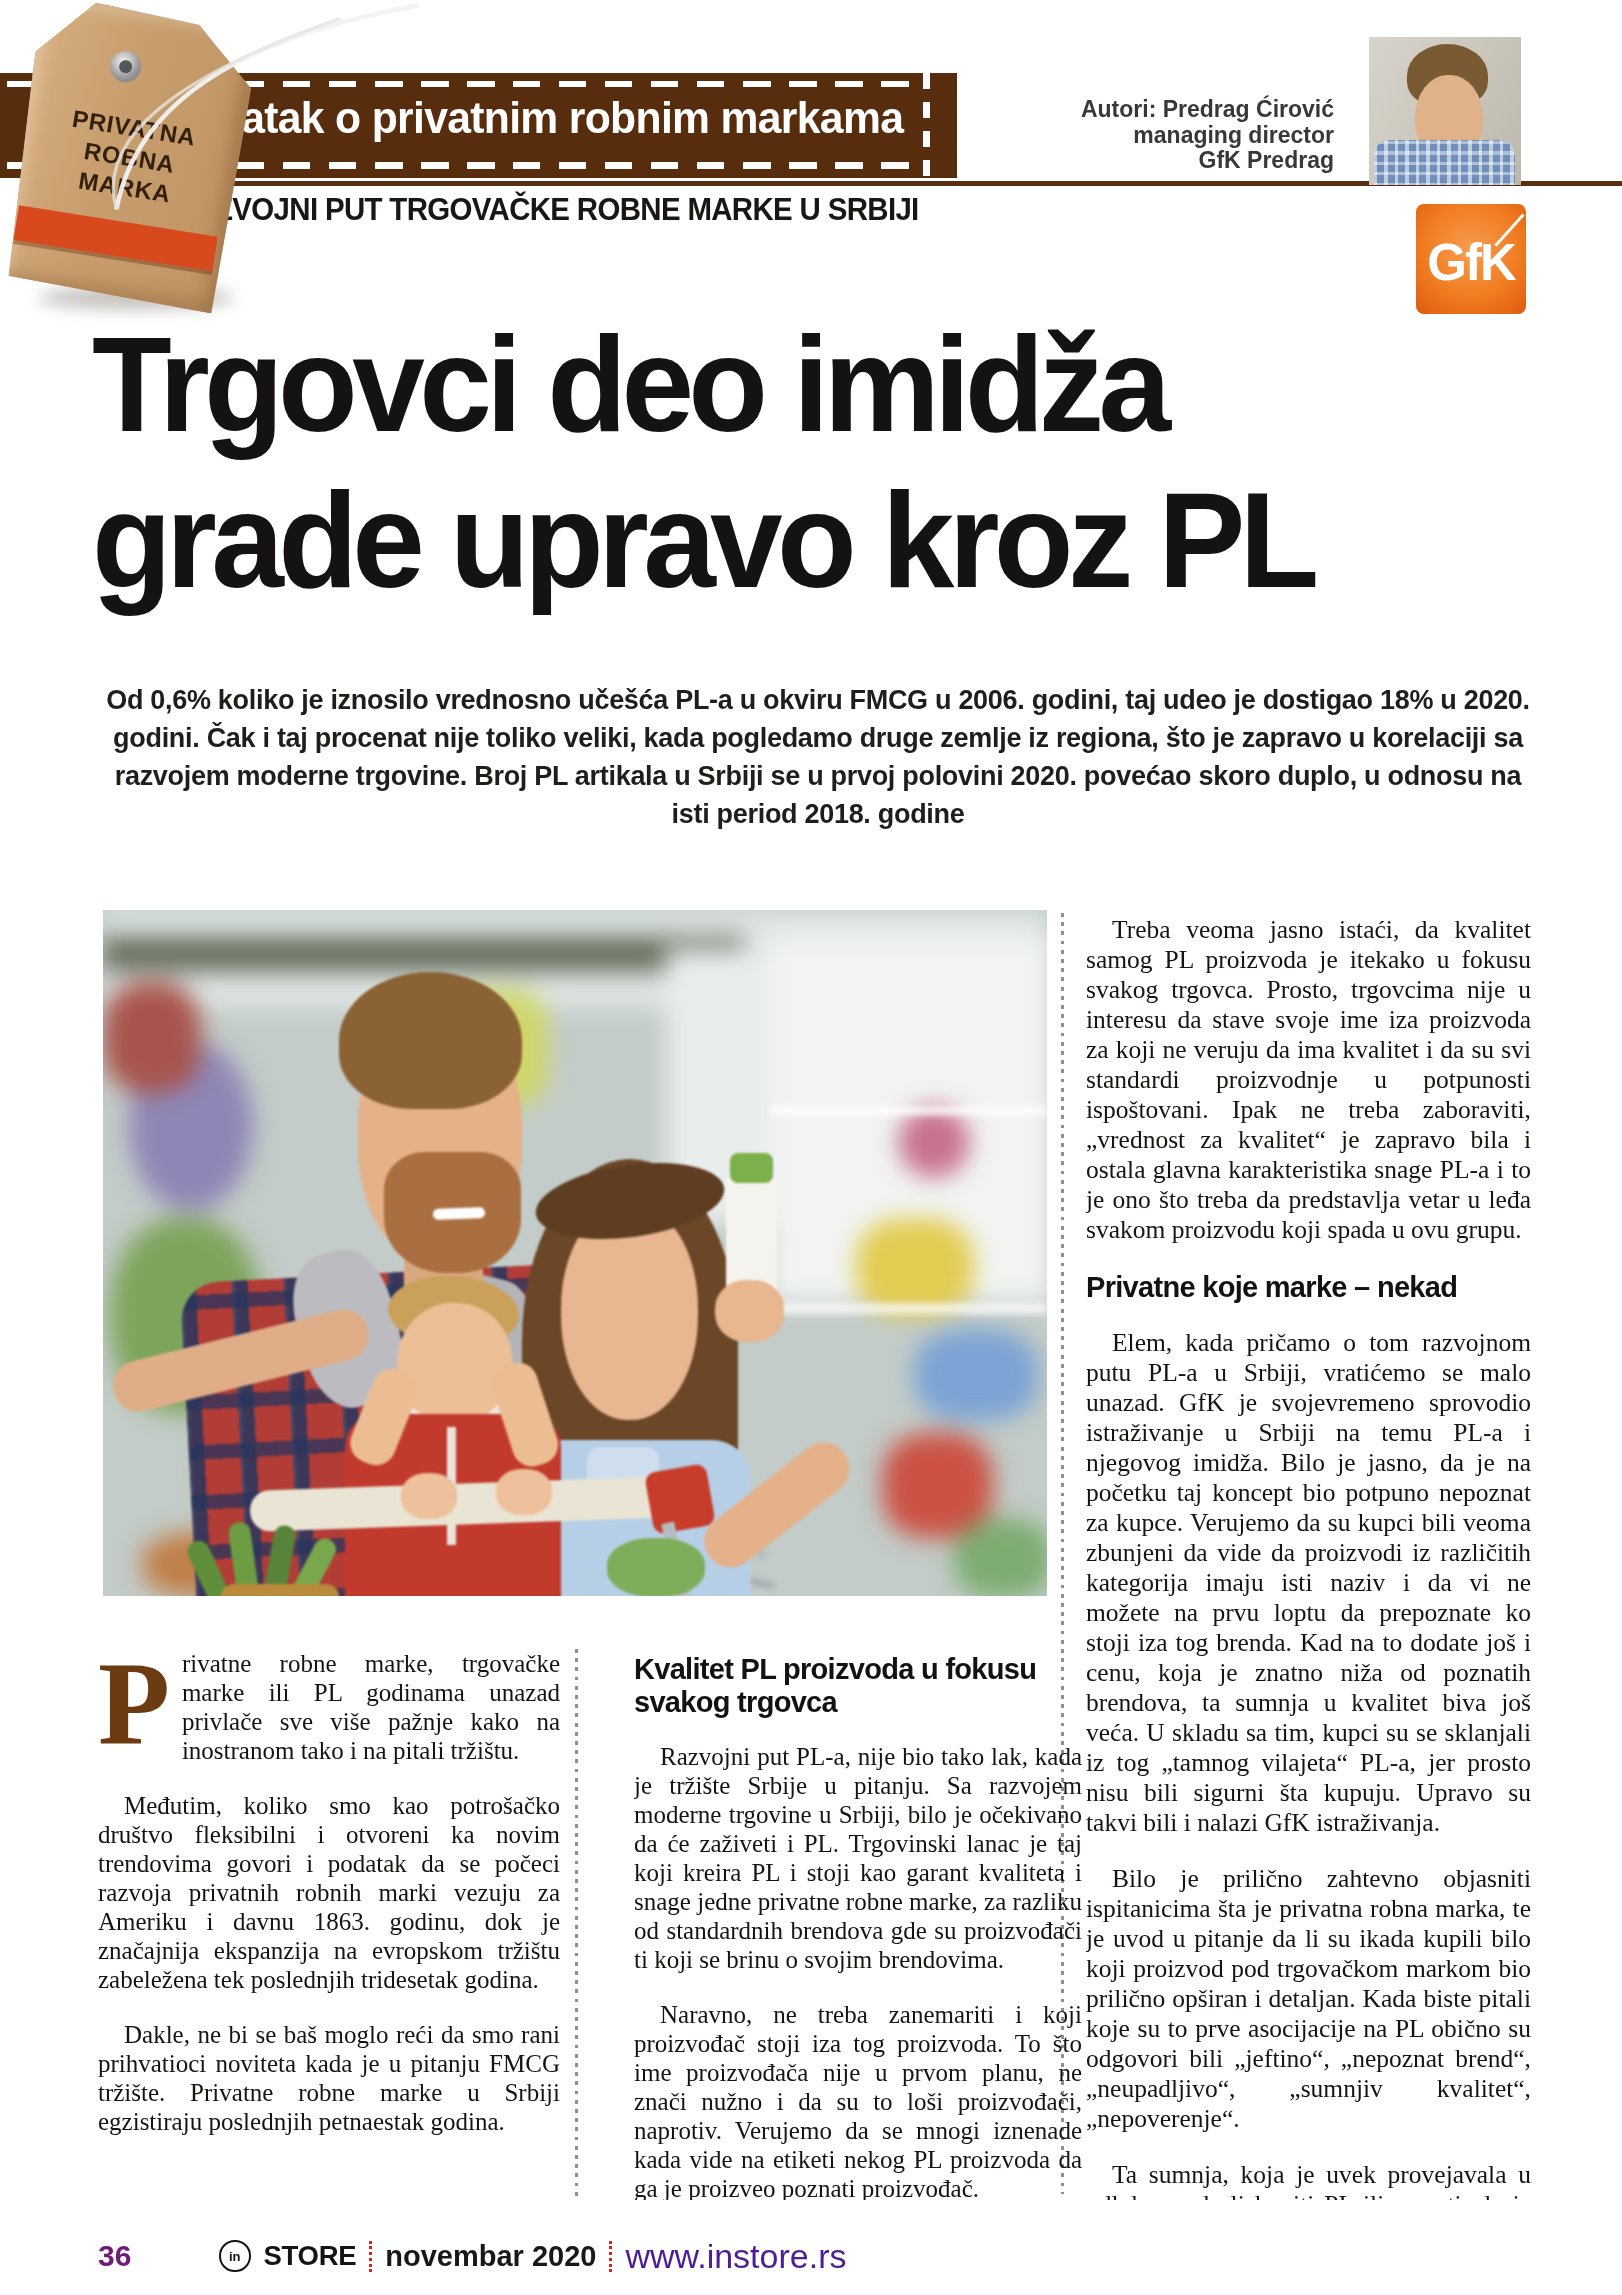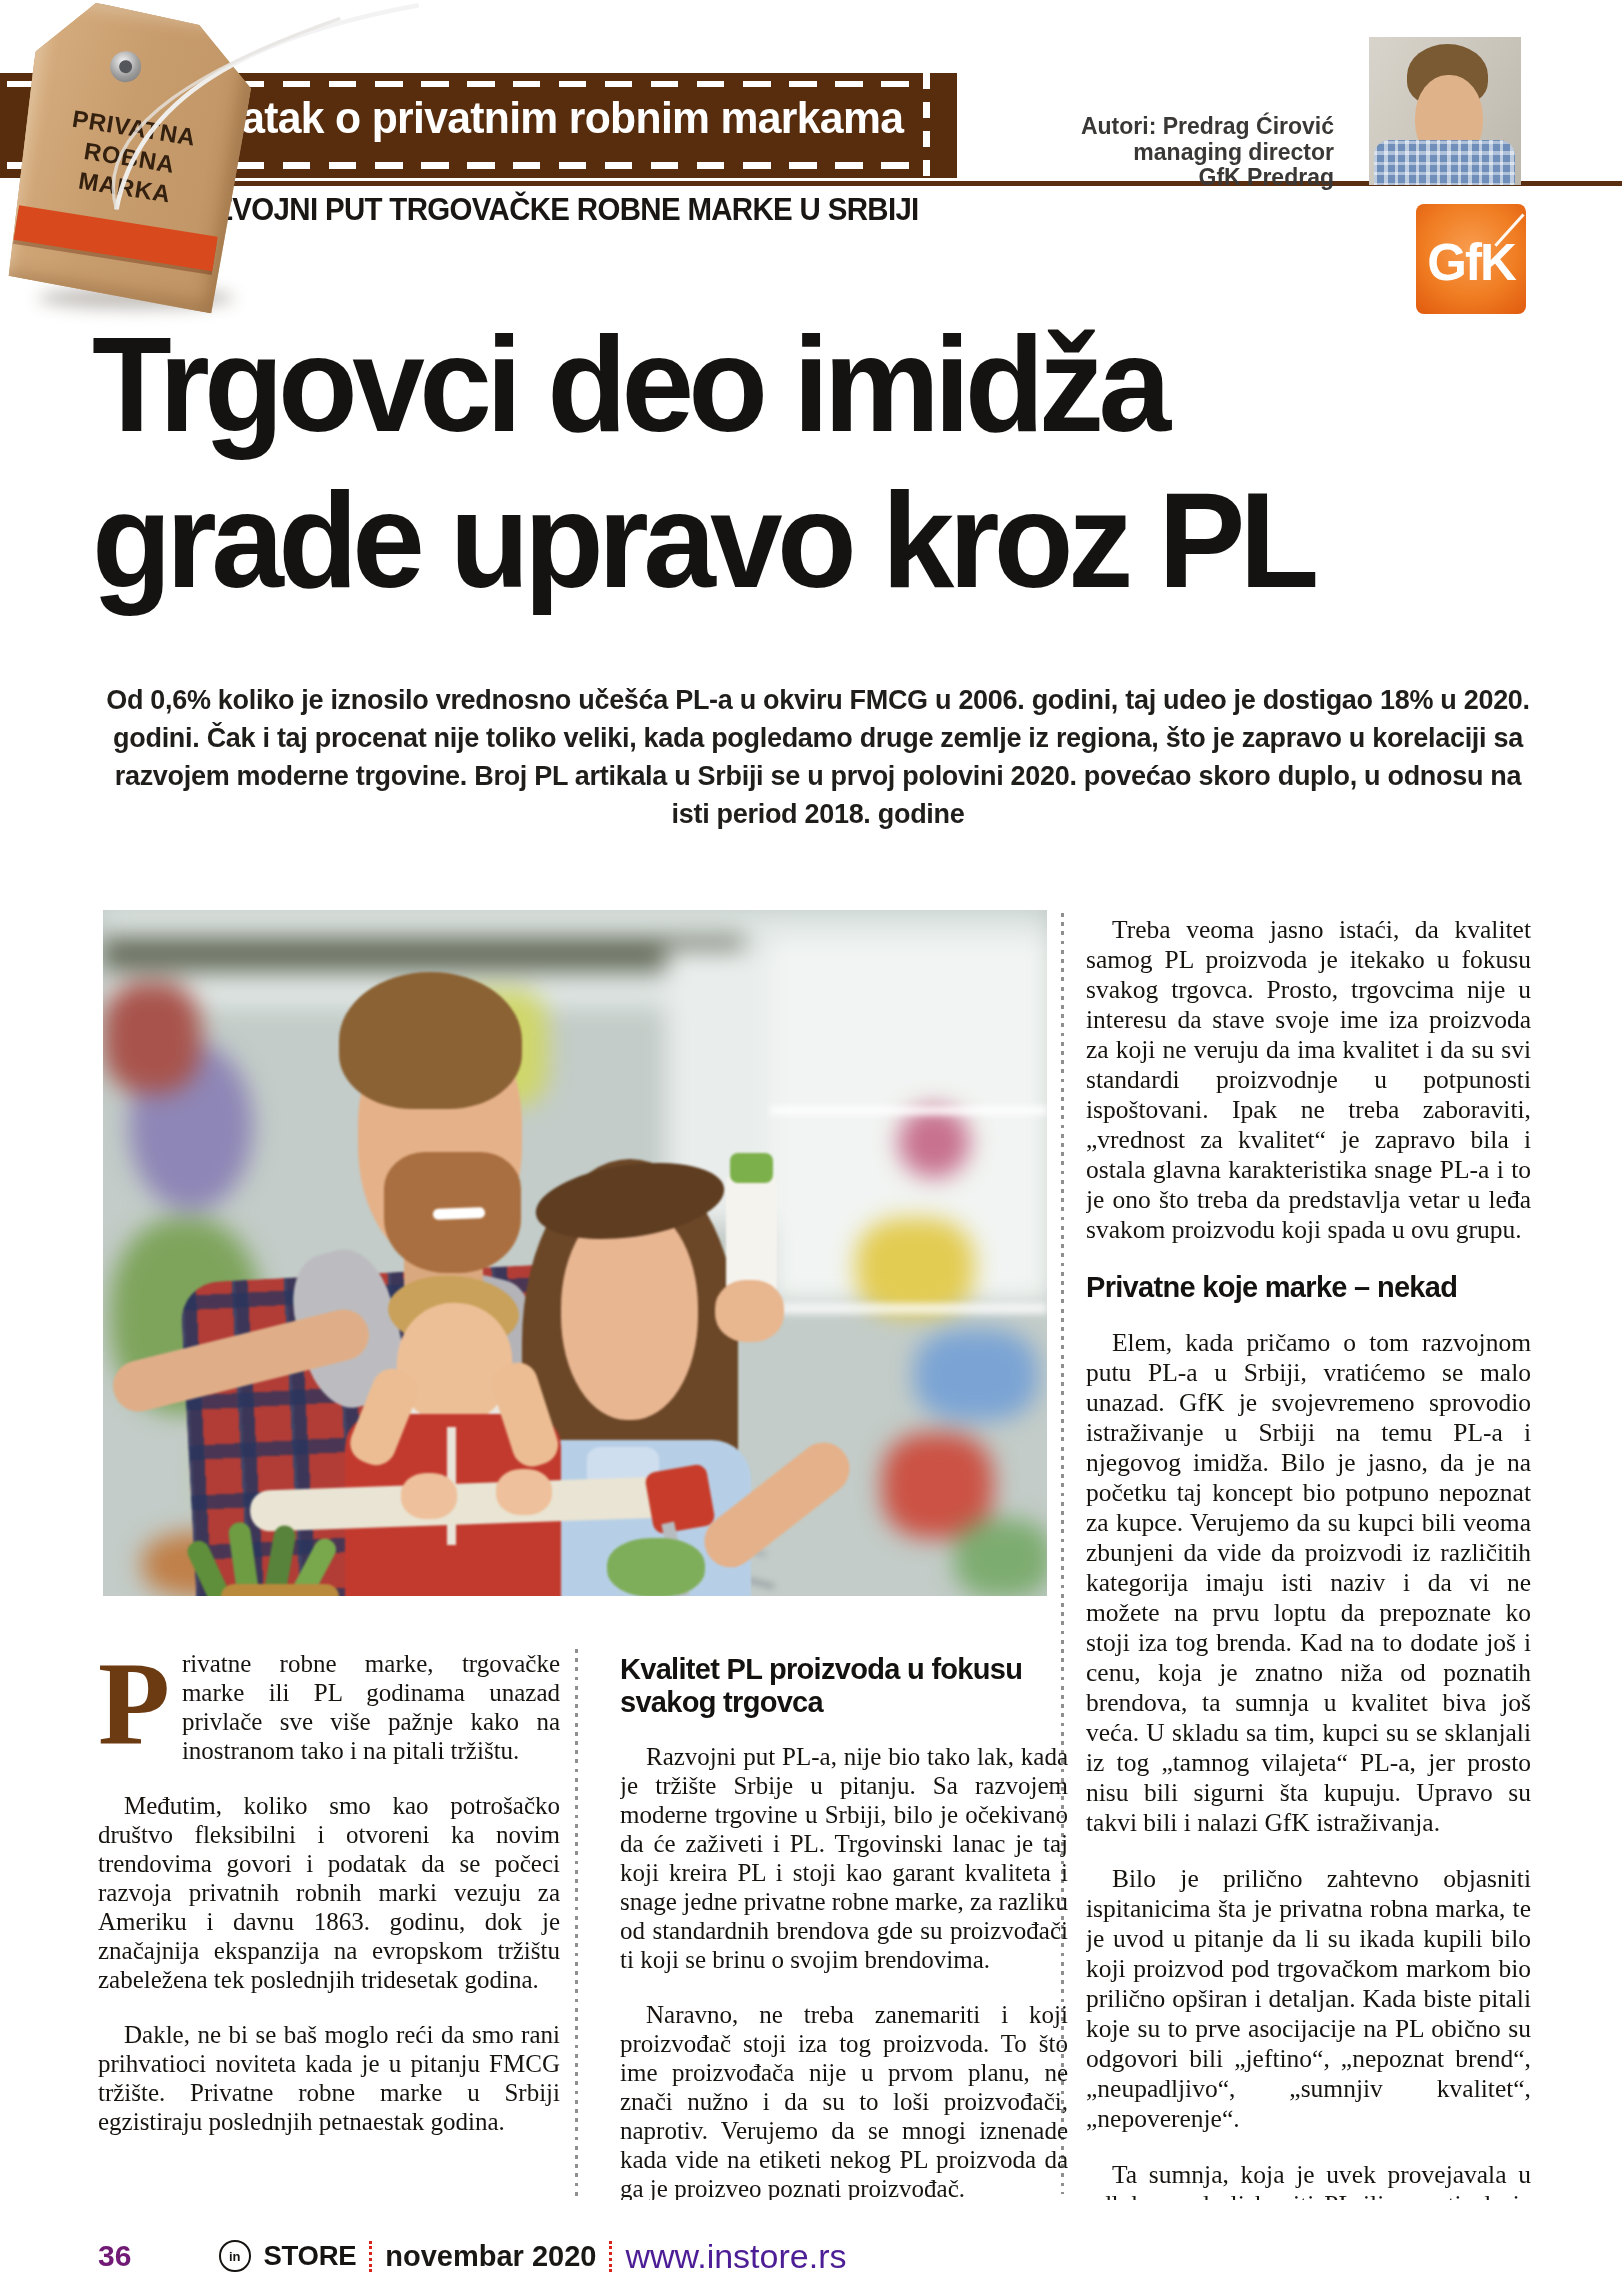--- a/index.html
+++ b/index.html
@@ -30,21 +30,21 @@
        background:radial-gradient(circle at 40% 35%,#f4f4f4,#9d9d9d 55%,#6e6e6e);}
   .tag-grommet::after{content:"";position:absolute;left:9.2px;top:9.2px;width:13px;height:13px;border-radius:50%;
        background:#4b3односа;background:#4d3односа;background:#53565a;}
   .tag-text{position:absolute;left:0;right:0;top:103px;text-align:center;color:#33200f;
        font-weight:800;font-size:24px;line-height:30px;letter-spacing:0.7px;}
   .tag-shadow{position:absolute;left:38px;top:287px;width:196px;height:22px;border-radius:50%;
        background:rgba(40,25,10,.28);filter:blur(7.9px);z-index:4;}
   .string-svg{position:absolute;left:0;top:0;width:471px;height:229px;z-index:6;pointer-events:none;}
 
   
-  .authors{position:absolute;left:968px;top:114px;width:366px;text-align:right;
+  .authors{position:absolute;left:968px;top:97px;width:366px;text-align:right;
        font-size:23px;font-weight:700;line-height:25.5px;color:#3a3836;}
   .portrait{position:absolute;left:1369px;top:37px;width:152px;height:148px;overflow:hidden;
        background:linear-gradient(120deg,#d8d4cb,#c9c4ba 60%,#bdb8ae);}
   .pr-hair{position:absolute;left:38px;top:6.5px;width:81px;height:63px;border-radius:50% 50% 40% 40%;background:#7a5a33;}
   .pr-face{position:absolute;left:46px;top:38px;width:68px;height:89px;border-radius:48%;background:#dfb28a;}
   .pr-shirt{position:absolute;left:5.2px;top:103px;width:141px;height:46px;border-radius:15.7px 15.7px 0 0;
        background:repeating-linear-gradient(90deg,rgba(255,255,255,.55) 0 3.3px,transparent 3.3px 10.5px),
                   repeating-linear-gradient(0deg,rgba(255,255,255,.45) 0 3.3px,transparent 3.3px 10.5px),#6f8fba;}
 
   .kicker{position:absolute;left:97px;top:192px;font-size:31px;font-weight:900;color:#191613;
@@ -80,21 +80,21 @@
   .vdots{position:absolute;width:3.3px;
      background:repeating-linear-gradient(to bottom,#8f8f8f 0 3.9px,transparent 3.9px 9.2px);}
   .div-a{left:1061px;top:913px;height:1281px;}
   .div-b{left:575px;top:1649px;height:550px;}
 
   .col{position:absolute;overflow:hidden;font-family:"Liberation Serif",serif;color:#17140f;text-align:justify;}
   .col p{margin:0 0 26px 0;text-indent:26px;}
   .col p.noindent{text-indent:0;}
   .col-right{left:1086px;top:915px;width:445px;height:1285px;font-size:25.5px;line-height:30px;}
   .col-left{left:98px;top:1649px;width:462px;height:551px;font-size:25px;line-height:29px;}
-  .col-mid{left:620px;top:1649px;width:448px;height:551px;font-size:25px;line-height:29px;}
+  .col-mid{left:634px;top:1649px;width:448px;height:551px;font-size:25px;line-height:29px;}
   .subhead{font-family:"Liberation Sans",sans-serif;font-size:29px;font-weight:800;letter-spacing:-0.7px;
        color:#141210;line-height:33px;margin:3.9px 0 23.6px 0;text-align:left;}
   .dropcap{float:left;font-family:"Liberation Serif",serif;font-weight:700;font-size:118px;
        line-height:96px;color:#6d3b12;margin:7.9px 11.8px 0 0;}
 
   
   .footer{position:absolute;left:0;top:2235px;width:1623px;height:46px;}
   .pageno{position:absolute;left:98px;top:3.9px;font-size:30px;font-weight:900;color:#701a75;}
   .brandrow{position:absolute;left:219px;top:0;height:42px;display:flex;align-items:center;gap:13px;}
   .in-circle{width:27.5px;height:27.5px;border:2.6px solid #161412;border-radius:50%;display:flex;

